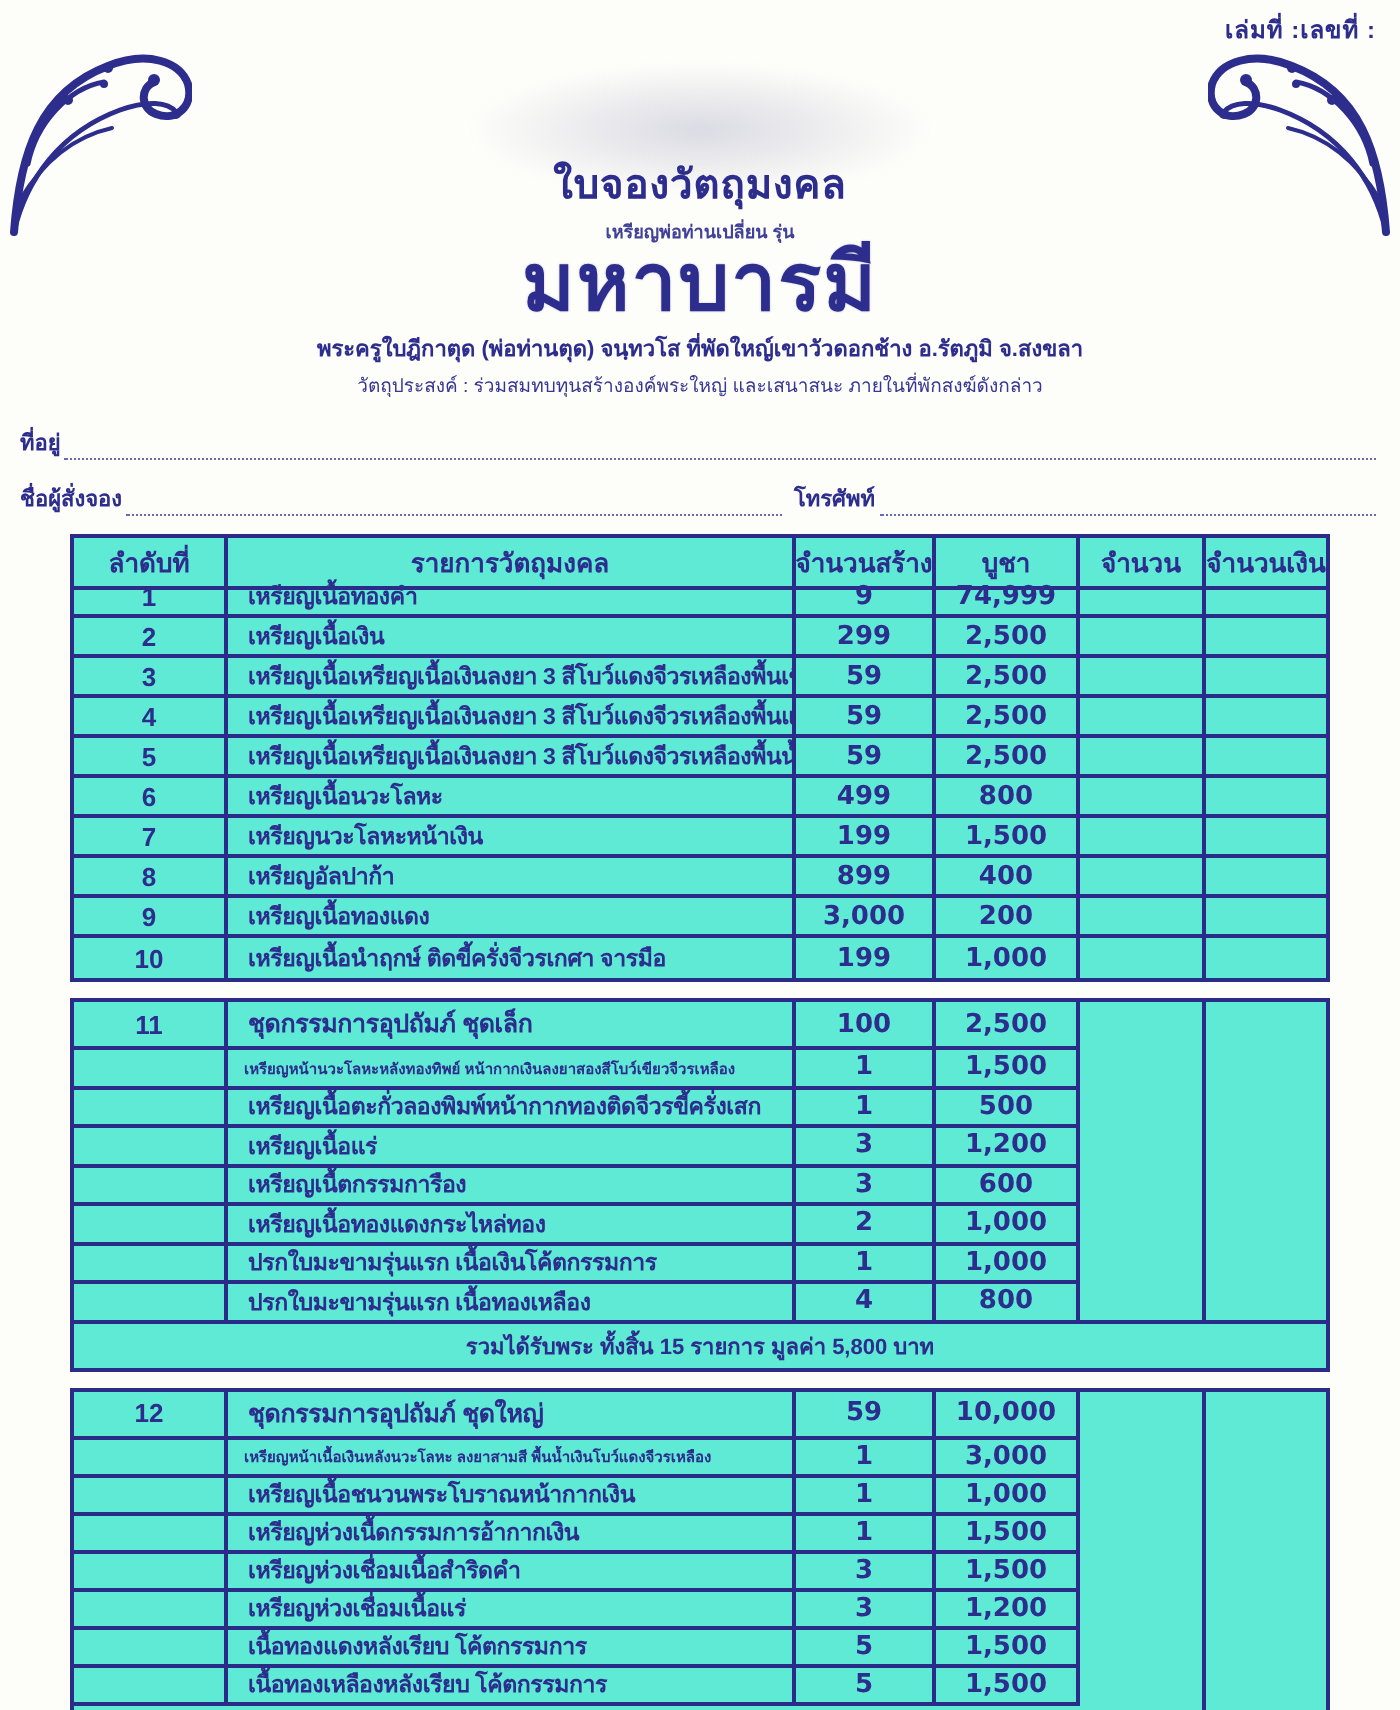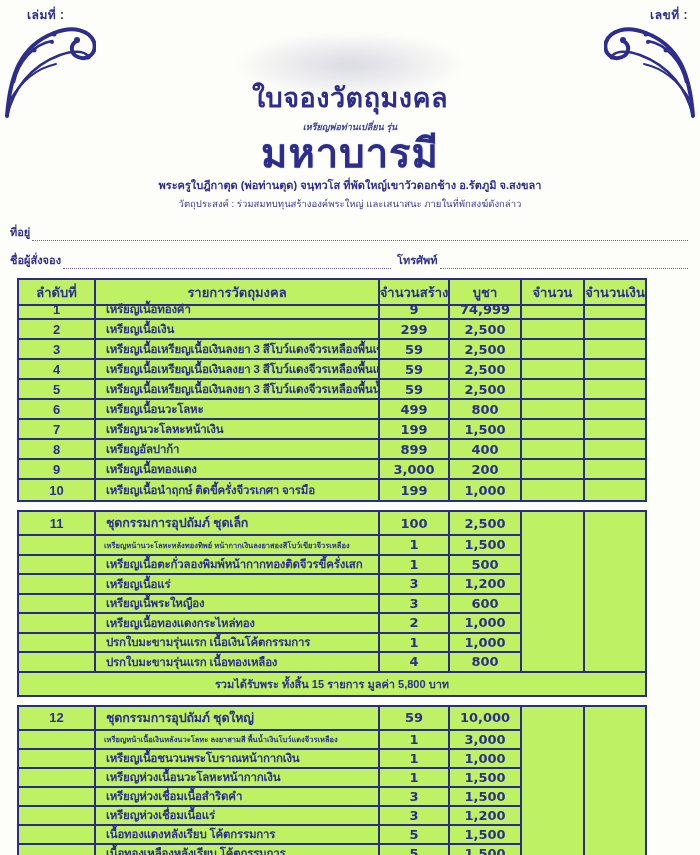--- a/index.html
+++ b/index.html
@@ -10,47 +10,47 @@
   *{box-sizing:border-box;margin:0;padding:0;}
   html,body{width:700px;height:855px;}
   body{
     position:relative;
     background:#fdfdfa;
     color:var(--ink);
     font-family:"Liberation Sans","DejaVu Sans",sans-serif;
     overflow:hidden;
   }
   
-  .toprow{display:flex;justify-content:space-between;padding:5px 12px 0 9px;margin-left:18px;}
+  .toprow{display:flex;justify-content:flex-end;padding:5px 12px 0 9px;}
   .toplabel{font-size:12px;font-weight:bold;letter-spacing:.5px;}
   
   .flourish{position:absolute;top:20px;}
   .flourish.left{left:4px;}
   .flourish.right{right:4px;transform:scaleX(-1);}
   
   .hdr{position:relative;text-align:center;margin-top:-14px;}
-  .title{font-size:27px;font-weight:bold;letter-spacing:.5px;}
-  .subtitle{font-size:9px;font-weight:bold;margin-top:1px;opacity:.9;font-style:italic;}
+  .title{font-size:20px;font-weight:bold;letter-spacing:.5px;}
+  .subtitle{font-size:9px;font-weight:bold;margin-top:1px;opacity:.9;}
   .series{font-size:40px;font-weight:bold;line-height:.95;letter-spacing:1px;
           text-shadow:0 0 1px rgba(45,45,142,.35);}
   .watermark{position:absolute;left:50%;top:22px;transform:translateX(-50%);
              width:230px;height:66px;border-radius:50%;
              background:radial-gradient(closest-side,rgba(140,140,175,.30),rgba(140,140,175,0));
              filter:blur(2px);z-index:0;}
   .hdr>div{position:relative;z-index:1;}
   .info1{font-size:11px;font-weight:bold;margin-top:4px;}
   .info2{font-size:9.5px;margin-top:2px;opacity:.95;}
   
   .formlines{margin:12px 10px 0 10px;}
   .wline{display:flex;align-items:flex-end;margin-top:10px;font-size:11px;font-weight:bold;}
   .dots{border-bottom:1.5px dotted var(--dot);height:13px;margin:0 2px;}
   .d1{flex:330;} .d2{flex:250;} .d3{flex:1;}
   .phl{margin-left:4px;}
   
-  .t{margin-left:17px;width:630px;border:2px solid var(--line);background:#bef264;}
+  .t{margin-left:35px;width:630px;border:2px solid var(--line);background:#5eead4;}
   .t + .t{margin-top:8px;}
   #table1{margin-top:9px;}
   .grid{display:grid;grid-template-columns:77px 284px 70px 72px 63px 60px;}
   #g1{grid-auto-rows:20px;}
   #g1 .hcell{height:26px;}
   #g2{grid-template-rows:24px repeat(7,19.5px) 22px;}
   #g3{grid-template-rows:24px repeat(11,19px) 22px;}
   .c{border-right:2px solid var(--line);border-bottom:2px solid var(--line);
      display:flex;align-items:center;justify-content:center;overflow:hidden;
      white-space:nowrap;font-weight:bold;}
@@ -211,21 +211,21 @@
       <div class="c num">1,500</div>
       <div class="c no"></div>
       <div class="c item">เหรียญเนื้อตะกั่วลองพิมพ์หน้ากากทองติดจีวรขี้ครั่งเสก</div>
       <div class="c num">1</div>
       <div class="c num">500</div>
       <div class="c no"></div>
       <div class="c item">เหรียญเนื้อแร่</div>
       <div class="c num">3</div>
       <div class="c num">1,200</div>
       <div class="c no"></div>
-      <div class="c item">เหรียญเนื้พระใหญือง</div>
+      <div class="c item">เหรียญเนื้ตกรรมการือง</div>
       <div class="c num">3</div>
       <div class="c num">600</div>
       <div class="c no"></div>
       <div class="c item">เหรียญเนื้อทองแดงกระไหล่ทอง</div>
       <div class="c num">2</div>
       <div class="c num">1,000</div>
       <div class="c no"></div>
       <div class="c item">ปรกใบมะขามรุ่นแรก เนื้อเงินโค้ตกรรมการ</div>
       <div class="c num">1</div>
       <div class="c num">1,000</div>
@@ -246,21 +246,21 @@
       <div class="c num">10,000</div>
       <div class="c no"></div>
       <div class="c item tiny">เหรียญหน้าเนื้อเงินหลังนวะโลหะ ลงยาสามสี พื้นน้ำเงินโบว์แดงจีวรเหลือง</div>
       <div class="c num">1</div>
       <div class="c num">3,000</div>
       <div class="c no"></div>
       <div class="c item">เหรียญเนื้อชนวนพระโบราณหน้ากากเงิน</div>
       <div class="c num">1</div>
       <div class="c num">1,000</div>
       <div class="c no"></div>
-      <div class="c item">เหรียญห่วงเนื้อนวะโลหะหน้ากากเงิน</div>
+      <div class="c item">เหรียญห่วงเนื้ดกรรมการอ้ากากเงิน</div>
       <div class="c num">1</div>
       <div class="c num">1,500</div>
       <div class="c no"></div>
       <div class="c item">เหรียญห่วงเชื่อมเนื้อสำริดคำ</div>
       <div class="c num">3</div>
       <div class="c num">1,500</div>
       <div class="c no"></div>
       <div class="c item">เหรียญห่วงเชื่อมเนื้อแร่</div>
       <div class="c num">3</div>
       <div class="c num">1,200</div>

